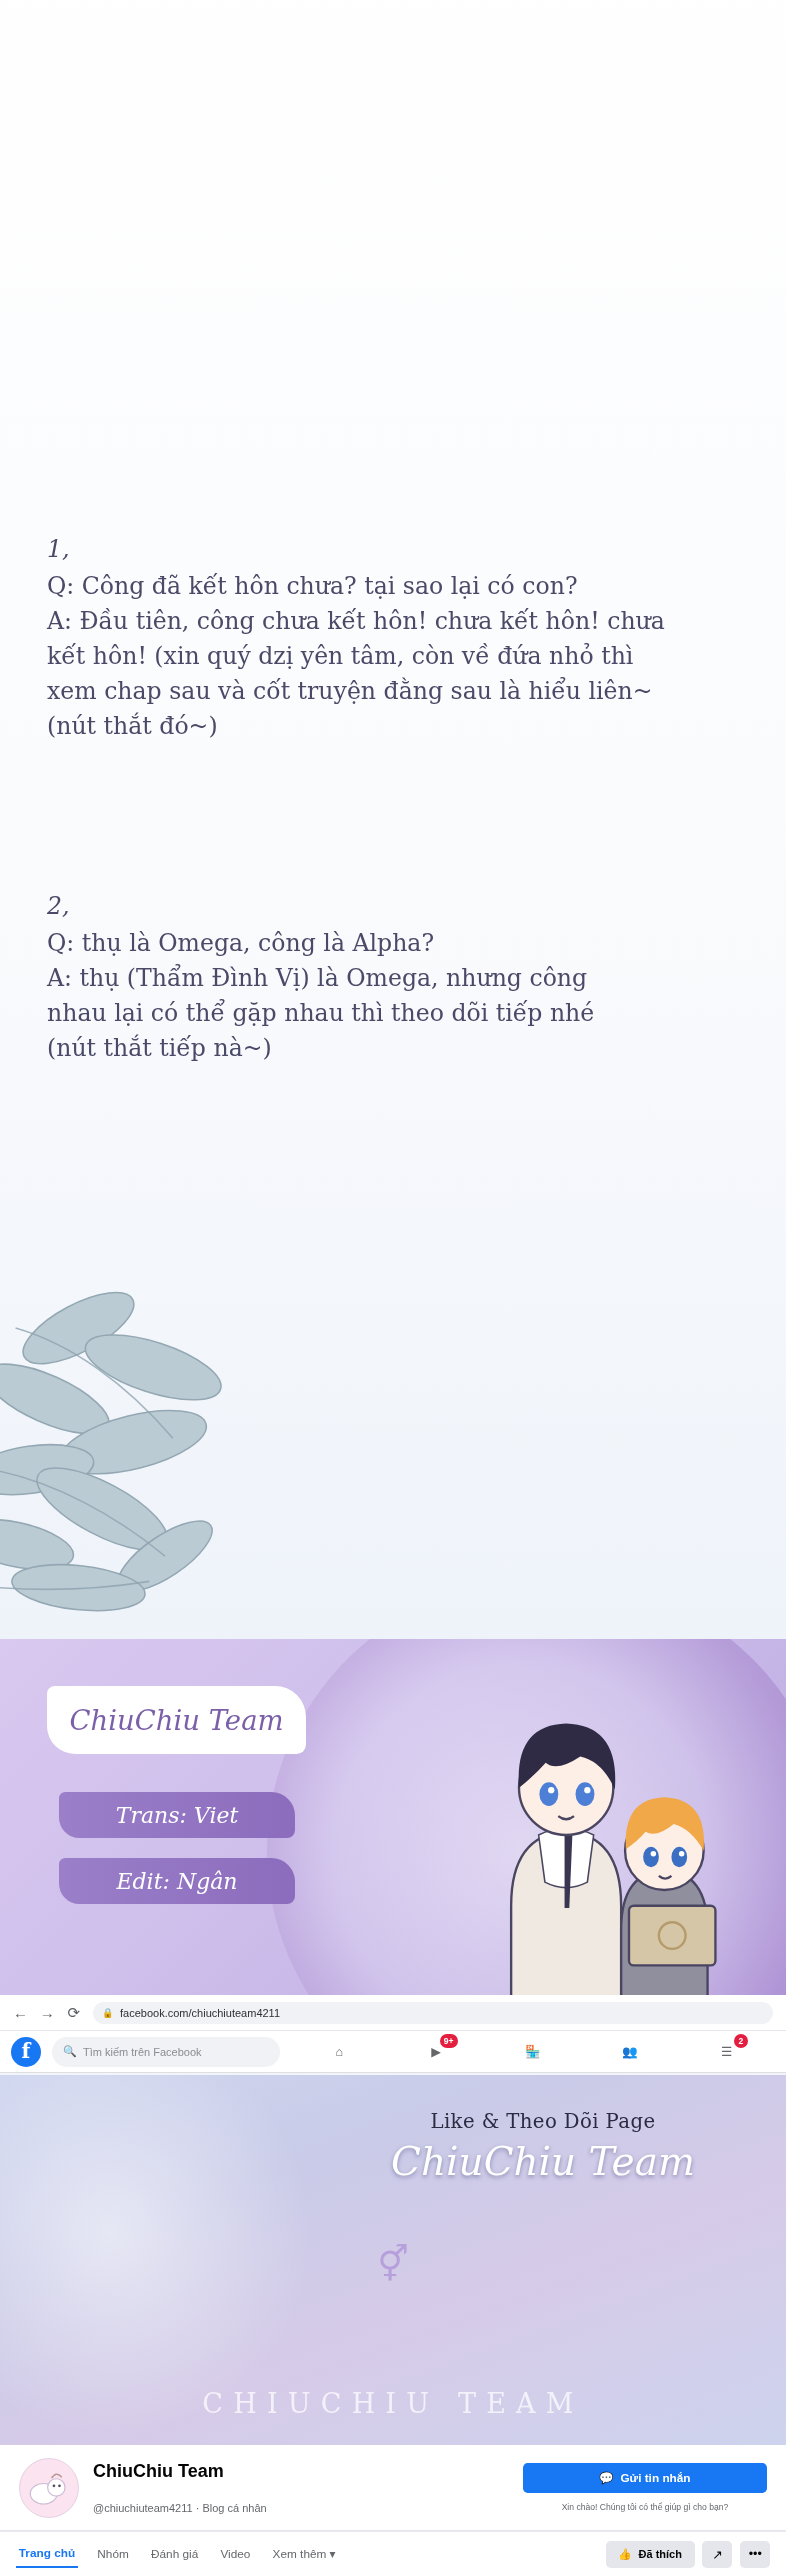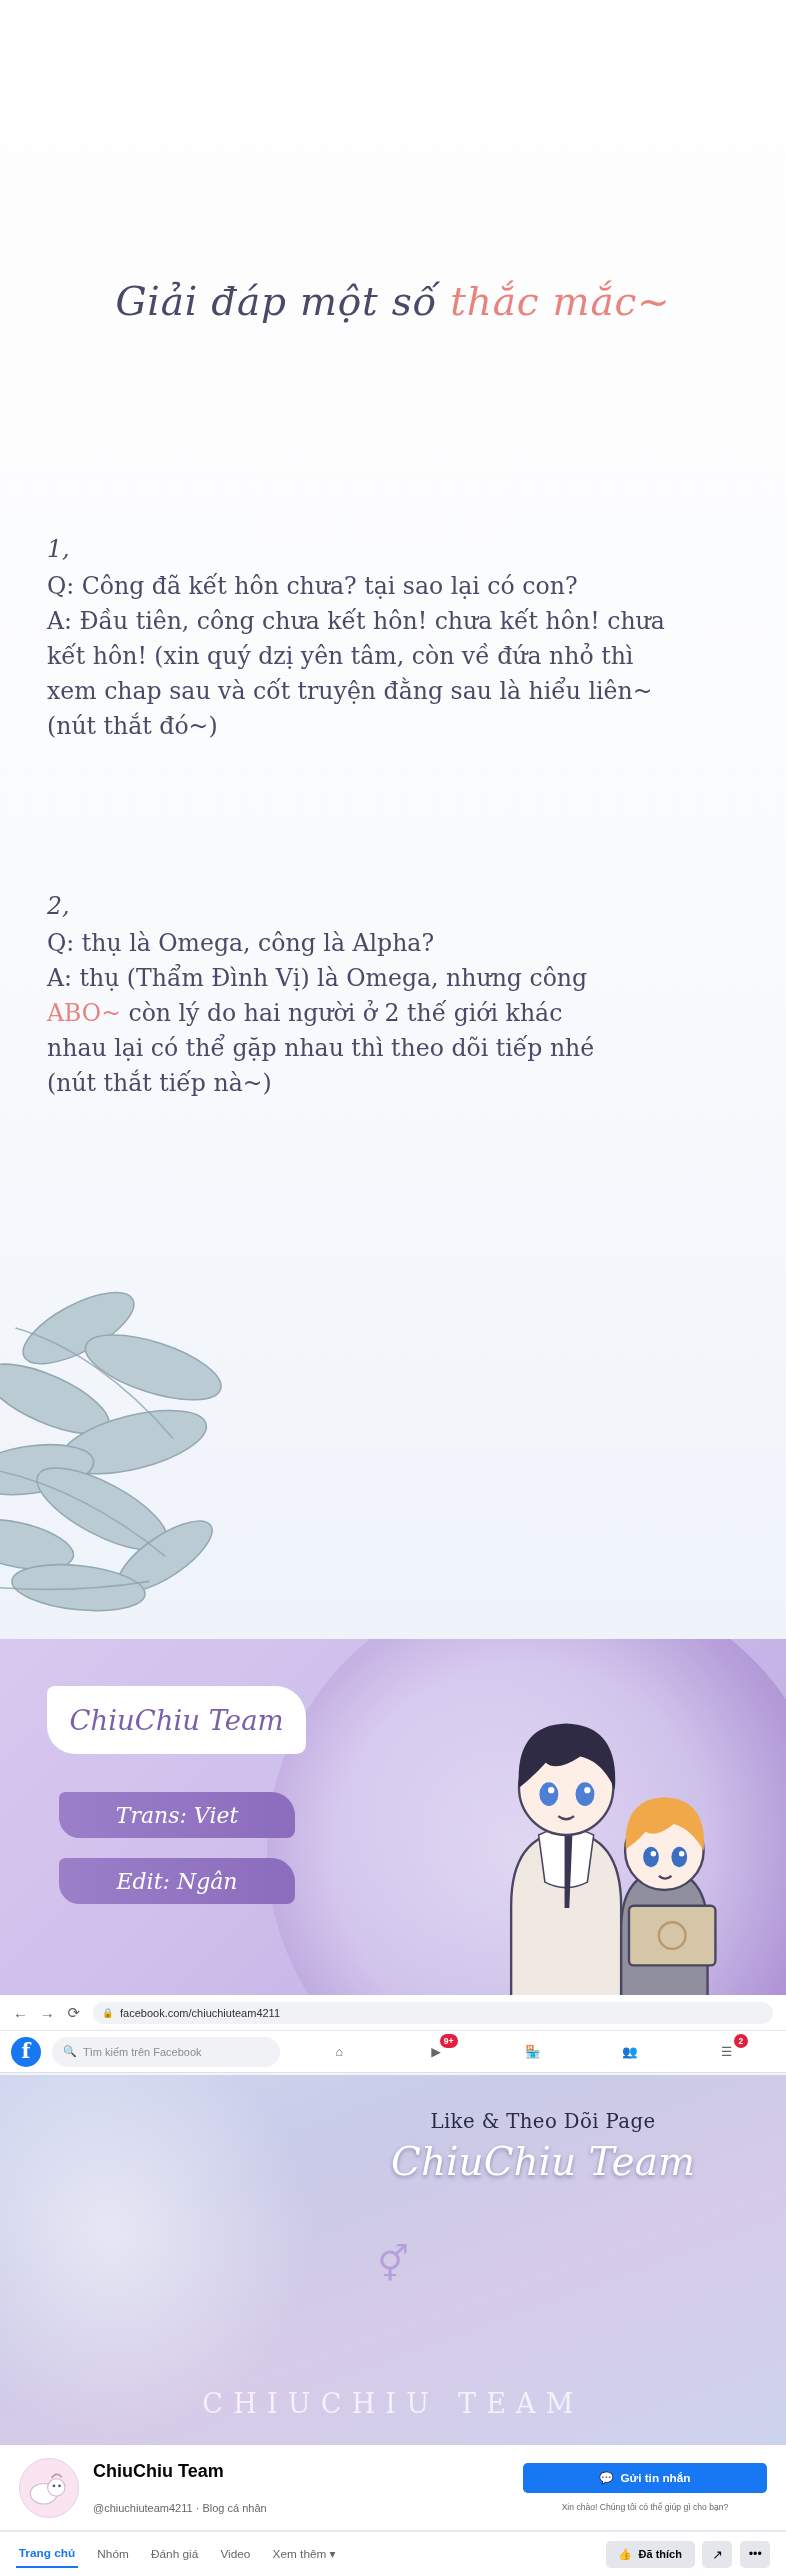--- a/index.html
+++ b/index.html
@@ -282,40 +282,34 @@
     display:flex; align-items:center; justify-content:center; color:#050505; font-size:12.6px;
   }
 </style>
 </head>
 <body>
 
 <div class="page">
 
   <div class="qa-area">
 
-    <div class="title">
-      <span>Giải đáp một số </span><span class="hl">thắc mắc~</span>
-    </div>
 
     <div class="qa-block" id="q1">
       <div class="qa-num">1,</div>
       <div class="qa-line q-red">Q: Công đã kết hôn chưa? tại sao lại có con?</div>
       <div class="qa-line">A: Đầu tiên, công chưa kết hôn! chưa kết hôn! chưa</div>
       <div class="qa-line">kết hôn! (xin quý dzị yên tâm, còn về đứa nhỏ thì</div>
       <div class="qa-line">xem chap sau và cốt truyện đằng sau là hiểu liên~</div>
       <div class="qa-line">(nút thắt đó~)</div>
     </div>
 
     <div class="qa-block" id="q2">
       <div class="qa-num">2,</div>
       <div class="qa-line q-red">Q: thụ là Omega, công là Alpha?</div>
       <div class="qa-line">A: thụ (Thẩm Đình Vị) là Omega, nhưng công</div>
-      <div class="qa-line">
-        <span class="a-red">ABO~ </span><span>còn lý do hai người ở 2 thế giới khác</span>
-      </div>
       <div class="qa-line">nhau lại có thể gặp nhau thì theo dõi tiếp nhé</div>
       <div class="qa-line">(nút thắt tiếp nà~)</div>
     </div>
 
     <svg class="leaves" viewBox="0 0 460 450">
       <g fill="#b9c9d2" stroke="#8fa4b0" stroke-width="2" opacity="0.95">
         <ellipse cx="120" cy="70" rx="78" ry="30" transform="rotate(-28 120 70)"></ellipse>
         <ellipse cx="215" cy="120" rx="90" ry="32" transform="rotate(18 215 120)"></ellipse>
         <ellipse cx="80" cy="160" rx="85" ry="30" transform="rotate(24 80 160)"></ellipse>
         <ellipse cx="190" cy="215" rx="95" ry="34" transform="rotate(-14 190 215)"></ellipse>

